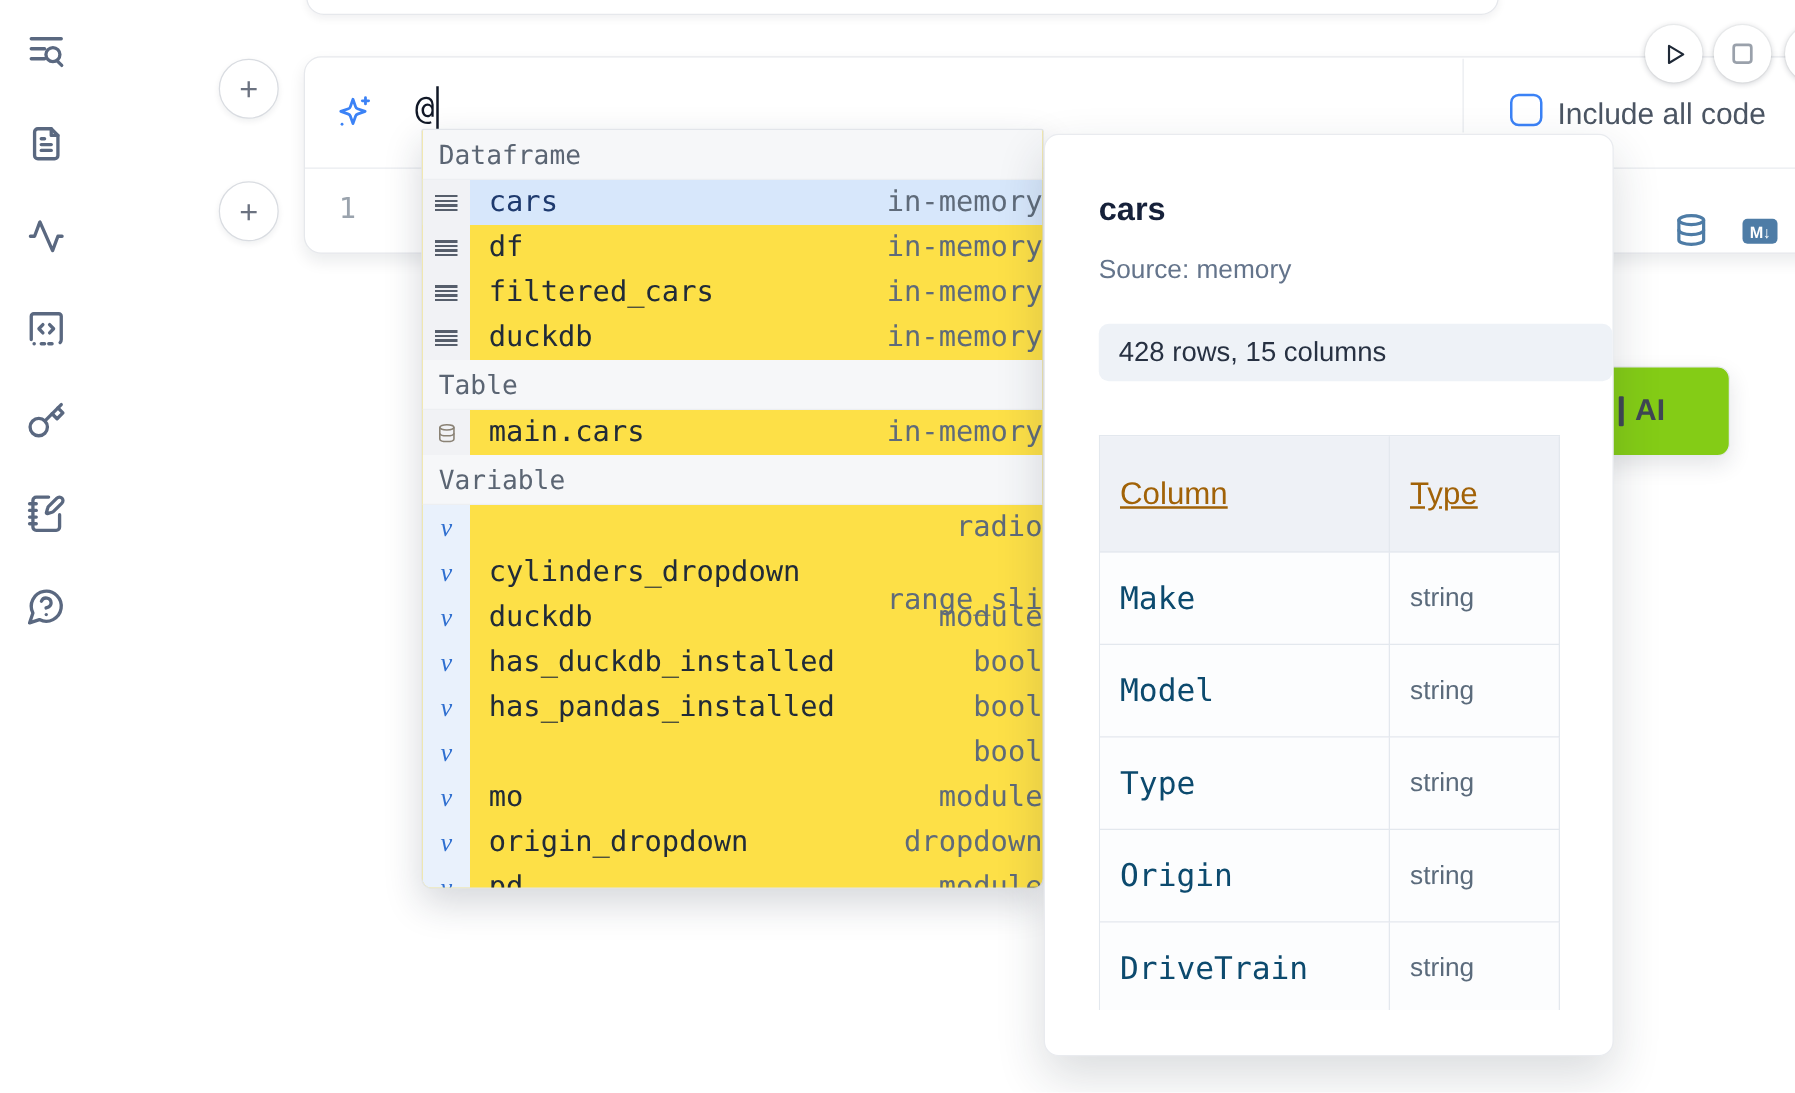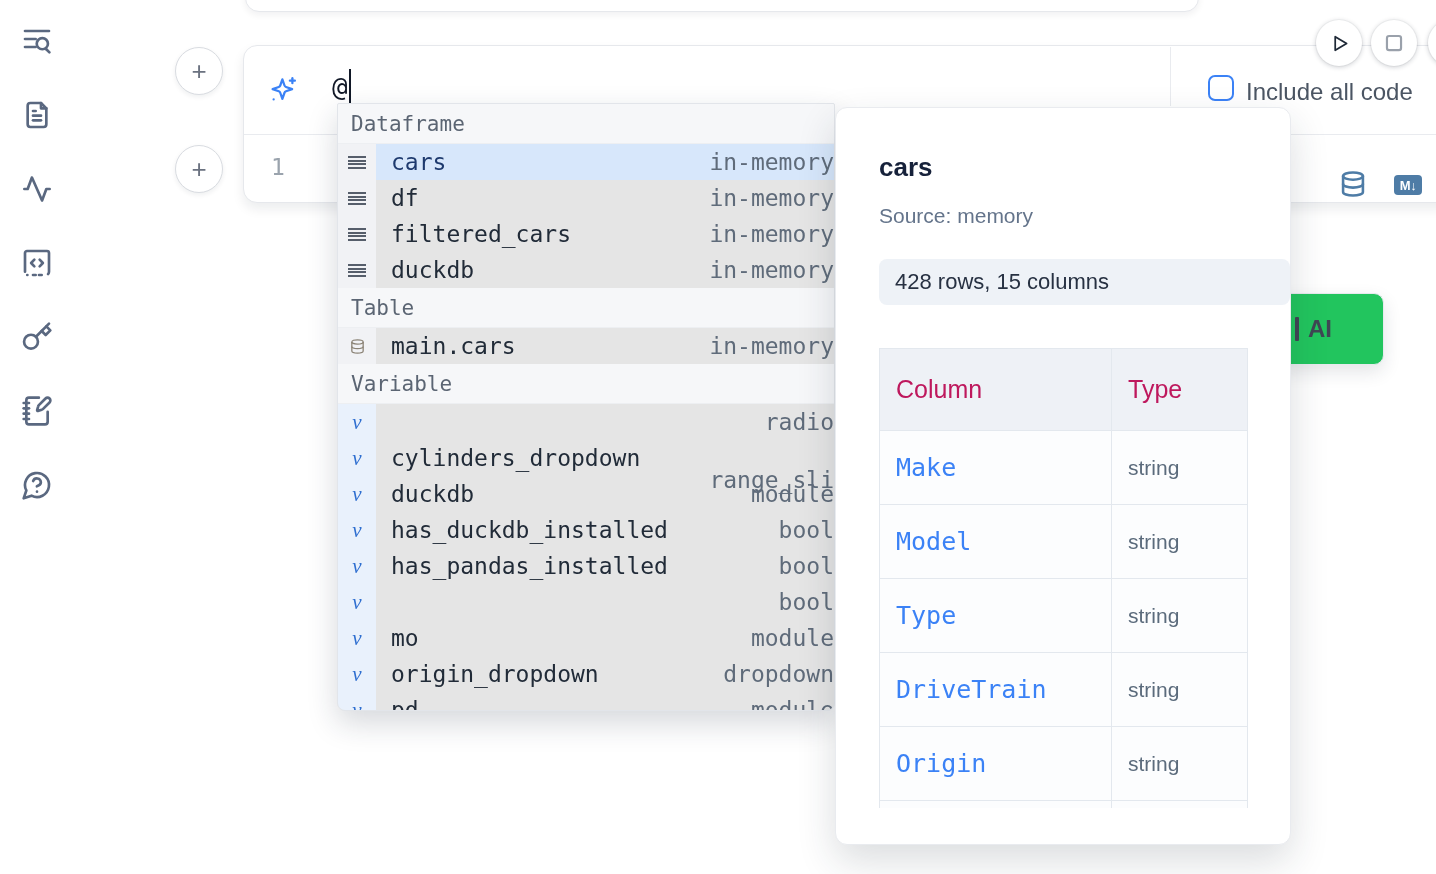--- a/index.html
+++ b/index.html
@@ -38,21 +38,21 @@
   .caret{display:inline-block;width:2px;height:36px;background:#111827;margin-left:1px;}
   .v-divider{position:absolute;left:926px;top:1px;height:59px;border-left:1px solid #e9ebef;}
   .checkbox{position:absolute;left:964px;top:29px;width:26px;height:26px;border:2px solid #3b82f6;border-radius:7px;background:#fff;box-sizing:border-box;cursor:pointer;}
   .cb-label{position:absolute;left:1002px;top:32px;font-size:24px;color:#4b5563;}
   .line-no{position:absolute;left:27px;top:108px;font:23px "DejaVu Sans Mono",monospace;color:#9aa3ad;}
   .act-db{position:absolute;left:1095px;top:124px;width:28px;height:28px;cursor:pointer;}
   .md-badge{position:absolute;left:1150px;top:129px;width:28px;height:20px;background:#4e7ca6;border-radius:4px;
     color:#fff;font:bold 13px "Liberation Sans",sans-serif;display:flex;align-items:center;justify-content:center;letter-spacing:-.5px;cursor:pointer;}
 
   
-  .dropdown{position:absolute;left:337px;top:103px;width:498px;height:608px;background:#e5e5e5;
+  .dropdown{position:absolute;left:337px;top:103px;width:498px;height:608px;background:#fde047;
     border:1px solid #e2e5ea;border-radius:2px 2px 8px 8px;box-shadow:0 12px 30px rgba(30,41,59,.18);
     overflow:hidden;z-index:5;box-sizing:border-box;}
   .ac-header{height:40px;display:flex;align-items:center;padding-left:13px;background:#f6f7f9;
     border-bottom:1px solid #edeff2;color:#5b6573;font:21px "DejaVu Sans Mono",monospace;box-sizing:border-box;}
   .ac-row{height:36px;display:flex;align-items:center;font:23px "DejaVu Sans Mono",monospace;color:#212b38;cursor:pointer;}
   .gutter{width:38px;height:100%;flex:0 0 38px;display:flex;align-items:center;justify-content:center;background:#f1f2f5;}
   .gutter.var{background:#e9f1fc;}
   .ac-row.selected{background:#d7e7fb;}
   .ac-row.selected .ac-name{color:#1e3a6e;}
   .ac-name{margin-left:15px;white-space:nowrap;}
@@ -64,28 +64,28 @@
   
   .panel{position:absolute;left:835px;top:107px;width:456px;height:738px;background:#fff;
     border:1px solid #e9ebef;border-radius:12px;box-shadow:0 16px 38px rgba(30,41,59,.16);z-index:6;box-sizing:border-box;}
   .p-title{position:absolute;left:43px;top:44px;font-size:26px;font-weight:bold;color:#16213a;}
   .p-source{position:absolute;left:43px;top:96px;font-size:21px;color:#64748b;}
   .p-shape{position:absolute;left:43px;top:151px;width:411px;height:46px;background:#eef2f7;border-radius:8px;
     display:flex;align-items:center;padding-left:16px;font-size:22px;color:#273142;box-sizing:border-box;}
   .p-tablewrap{position:absolute;left:43px;top:240px;width:369px;height:460px;overflow:hidden;}
   table.schema{border-collapse:separate;border-spacing:0;border-top:1px solid #e3e8ee;border-left:1px solid #e3e8ee;background:#fcfdfe;}
   table.schema th,table.schema td{border-right:1px solid #e3e8ee;border-bottom:1px solid #e3e8ee;padding:0 0 0 16px;text-align:left;box-sizing:border-box;}
-  table.schema th{width:232px;height:82px;background:#eef1f6;font:25px "Liberation Sans",sans-serif;font-weight:normal;color:#be185d;}
+  table.schema th{width:232px;height:93px;background:#eef1f6;font:25px "Liberation Sans",sans-serif;font-weight:normal;color:#a16207;text-decoration:underline;}
   table.schema th.t2,table.schema td.t2{width:136px;}
   table.schema td{height:74px;}
-  .cell-col{font:25px "DejaVu Sans Mono",monospace;color:#3b82f6;}
+  .cell-col{font:25px "DejaVu Sans Mono",monospace;color:#0c4a6e;}
   .cell-type{font:21px "Liberation Sans",sans-serif;color:#5b6b7c;}
 
   
-  .ai-card{position:absolute;left:1278px;top:293px;width:104px;height:70px;background:#22c55e;border:1px solid #e7eaee;
+  .ai-card{position:absolute;left:1278px;top:293px;width:104px;height:70px;background:#84cc16;border:1px solid #e7eaee;
     border-radius:10px;box-shadow:0 7px 18px rgba(30,41,59,.12);z-index:4;display:flex;align-items:center;overflow:hidden;cursor:pointer;}
   .ai-cut{width:4px;height:24px;background:#3f4754;margin-left:16px;border-radius:1px;flex:0 0 4px;}
   .ai-label{margin-left:9px;font:bold 24px "Liberation Sans",sans-serif;color:#3f4754;}
 </style>
 </head>
 <body>
 
 <div class="sidebar">
   <div class="sb-icon">
     <svg class="icn" viewBox="0 0 24 24" width="32" height="32">
@@ -327,25 +327,25 @@
         </tr>
         <tr>
           <td class="cell-col">Model</td>
           <td class="t2 cell-type">string</td>
         </tr>
         <tr>
           <td class="cell-col">Type</td>
           <td class="t2 cell-type">string</td>
         </tr>
         <tr>
+          <td class="cell-col">Origin</td>
+          <td class="t2 cell-type">string</td>
+        </tr>
+        <tr>
           <td class="cell-col">DriveTrain</td>
-          <td class="t2 cell-type">string</td>
-        </tr>
-        <tr>
-          <td class="cell-col">Origin</td>
           <td class="t2 cell-type">string</td>
         </tr>
         <tr>
           <td class="cell-col"></td>
           <td class="t2 cell-type"></td>
         </tr>
       </tbody>
     </table>
   </div>
 </div>

